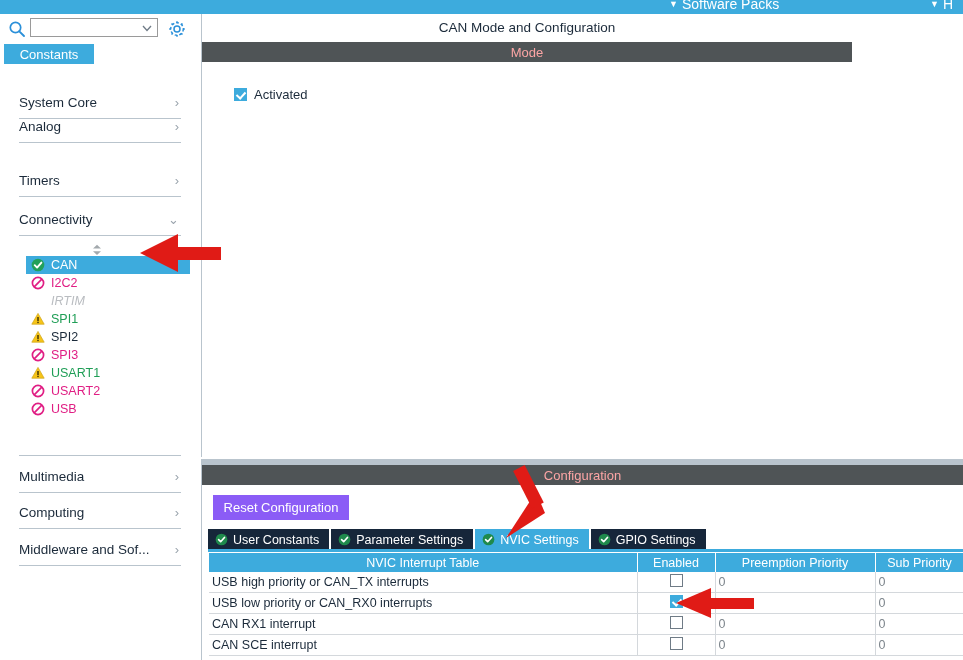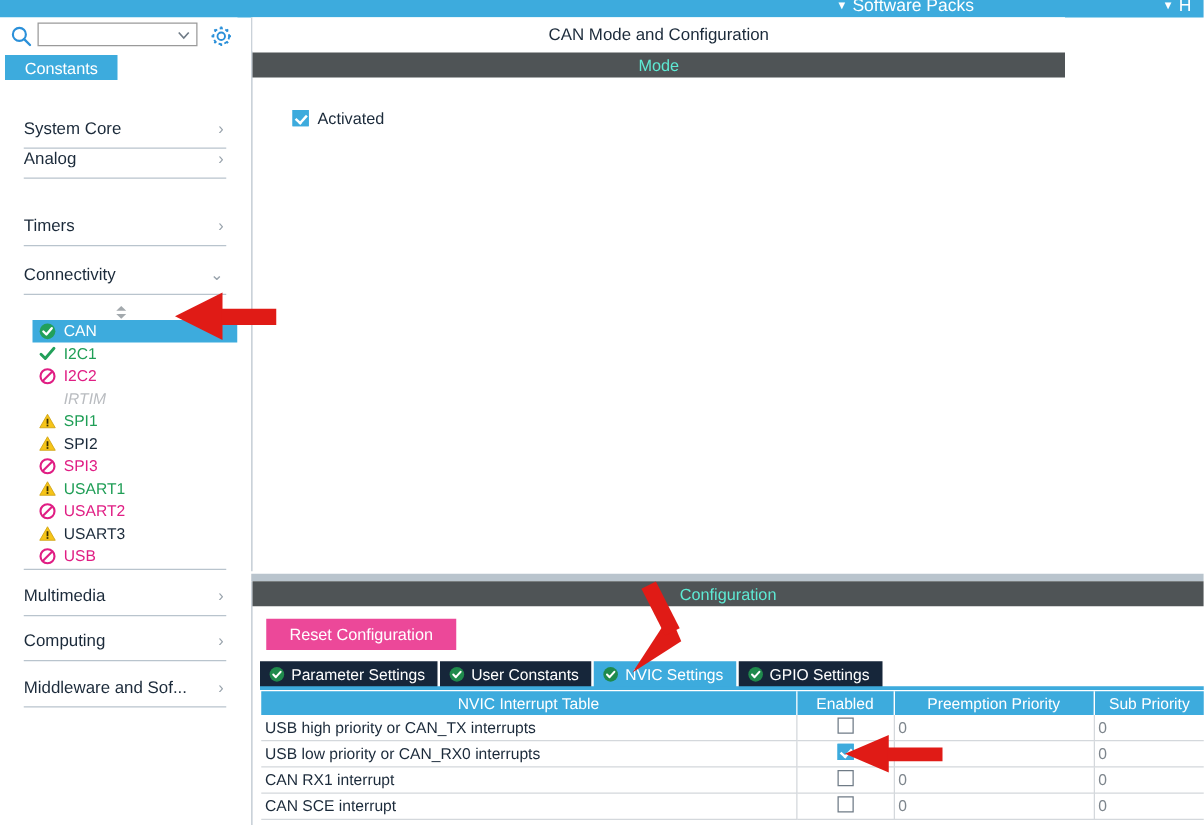--- a/index.html
+++ b/index.html
@@ -106,21 +106,21 @@
     position:absolute;left:201px;top:14px;width:651px;height:443px;
     background:#ffffff;border-left:1px solid #b9c4cd;box-sizing:border-box;
   }
   .panel-title{
     position:absolute;left:0;top:0;width:100%;height:27px;
     display:flex;align-items:center;justify-content:center;
     font-size:13.5px;color:#1b2a3a;background:#ffffff;
   }
   .section-bar{
     position:absolute;left:0;width:100%;height:20px;
-    background:#4f5456;color:#5eead4;font-size:13px;
+    background:#4f5456;color:#fca5a5;font-size:13px;
     display:flex;align-items:center;justify-content:center;
   }
   #mode-bar{top:28px;}
 
   .activated-row{
     position:absolute;left:32px;top:73px;display:flex;align-items:center;
   }
   .cbx{
     width:13px;height:13px;box-sizing:border-box;display:inline-block;
     border:1px solid #6f7b86;background:#ffffff;position:relative;
@@ -137,22 +137,22 @@
     background:#b9c4cd;
   }
 
   .config-panel{
     position:absolute;left:201px;top:465px;width:762px;height:195px;
     background:#ffffff;border-left:1px solid #b9c4cd;box-sizing:border-box;
   }
   #config-bar{top:0;}
 
   .reset-btn{
-    position:absolute;left:11px;top:30px;width:152px;height:25px;
-    background:#ec4899;color:#ffffff;font-size:13px;border:0;
+    position:absolute;left:11px;top:30px;width:136px;height:25px;
+    background:#8b5cf6;color:#ffffff;font-size:13px;border:0;
     display:flex;align-items:center;justify-content:center;cursor:pointer;
     font-family:"Liberation Sans",sans-serif;
   }
 
   .tabstrip{
     position:absolute;left:6px;top:63px;height:22px;
     display:flex;align-items:flex-end;
   }
   .ctab{
     height:21px;display:flex;align-items:center;
@@ -275,28 +275,20 @@
         <div class="periph selected">
           <span class="pi">
             <svg width="14" height="14" viewBox="0 0 14 14">
               <circle cx="7" cy="7" r="6.3" fill="#22a05a"></circle>
               <polyline points="3.7,7.2 6.1,9.6 10.4,4.6" fill="none" stroke="#ffffff" stroke-width="1.9" stroke-linecap="round" stroke-linejoin="round"></polyline>
             </svg>
           </span>
           <span class="pl c-white">CAN</span>
         </div>
 
-        <div class="periph">
-          <span class="pi">
-            <svg width="14" height="14" viewBox="0 0 14 14">
-              <polyline points="1.8,7.4 5.2,10.8 12.2,2.6" fill="none" stroke="#22a05a" stroke-width="2.3" stroke-linecap="round" stroke-linejoin="round"></polyline>
-            </svg>
-          </span>
-          <span class="pl c-green">I2C1</span>
-        </div>
 
         <div class="periph">
           <span class="pi">
             <svg width="14" height="14" viewBox="0 0 14 14">
               <circle cx="7" cy="7" r="5.6" fill="none" stroke="#e01e84" stroke-width="1.7"></circle>
               <line x1="3.2" y1="10.8" x2="10.8" y2="3.2" stroke="#e01e84" stroke-width="1.7"></line>
             </svg>
           </span>
           <span class="pl c-pink">I2C2</span>
         </div>
@@ -352,30 +344,20 @@
         <div class="periph">
           <span class="pi">
             <svg width="14" height="14" viewBox="0 0 14 14">
               <circle cx="7" cy="7" r="5.6" fill="none" stroke="#e01e84" stroke-width="1.7"></circle>
               <line x1="3.2" y1="10.8" x2="10.8" y2="3.2" stroke="#e01e84" stroke-width="1.7"></line>
             </svg>
           </span>
           <span class="pl c-pink">USART2</span>
         </div>
 
-        <div class="periph">
-          <span class="pi">
-            <svg width="14" height="14" viewBox="0 0 14 14">
-              <polygon points="7,1.4 13.2,12.2 0.8,12.2" fill="#f6c418" stroke="#cfa413" stroke-width="0.7"></polygon>
-              <rect x="6.3" y="5" width="1.4" height="4" fill="#3a2e00"></rect>
-              <rect x="6.3" y="9.7" width="1.4" height="1.4" fill="#3a2e00"></rect>
-            </svg>
-          </span>
-          <span class="pl c-dark">USART3</span>
-        </div>
 
         <div class="periph">
           <span class="pi">
             <svg width="14" height="14" viewBox="0 0 14 14">
               <circle cx="7" cy="7" r="5.6" fill="none" stroke="#e01e84" stroke-width="1.7"></circle>
               <line x1="3.2" y1="10.8" x2="10.8" y2="3.2" stroke="#e01e84" stroke-width="1.7"></line>
             </svg>
           </span>
           <span class="pl c-pink">USB</span>
         </div>
@@ -417,30 +399,30 @@
     <button class="reset-btn">Reset Configuration</button>
 
     <div class="tabstrip">
       <div class="ctab">
         <span class="tick">
           <svg width="13" height="13" viewBox="0 0 14 14">
             <circle cx="7" cy="7" r="6.3" fill="#1f8a4c"></circle>
             <polyline points="3.9,7.2 6.1,9.4 10.2,4.8" fill="none" stroke="#ffffff" stroke-width="1.8" stroke-linecap="round" stroke-linejoin="round"></polyline>
           </svg>
         </span>
-        <span>Parameter Settings</span>
+        <span>User Constants</span>
       </div>
       <div class="ctab">
         <span class="tick">
           <svg width="13" height="13" viewBox="0 0 14 14">
             <circle cx="7" cy="7" r="6.3" fill="#1f8a4c"></circle>
             <polyline points="3.9,7.2 6.1,9.4 10.2,4.8" fill="none" stroke="#ffffff" stroke-width="1.8" stroke-linecap="round" stroke-linejoin="round"></polyline>
           </svg>
         </span>
-        <span>User Constants</span>
+        <span>Parameter Settings</span>
       </div>
       <div class="ctab active">
         <span class="tick">
           <svg width="13" height="13" viewBox="0 0 14 14">
             <circle cx="7" cy="7" r="6.3" fill="#1f8a4c"></circle>
             <polyline points="3.9,7.2 6.1,9.4 10.2,4.8" fill="none" stroke="#ffffff" stroke-width="1.8" stroke-linecap="round" stroke-linejoin="round"></polyline>
           </svg>
         </span>
         <span>NVIC Settings</span>
       </div>

